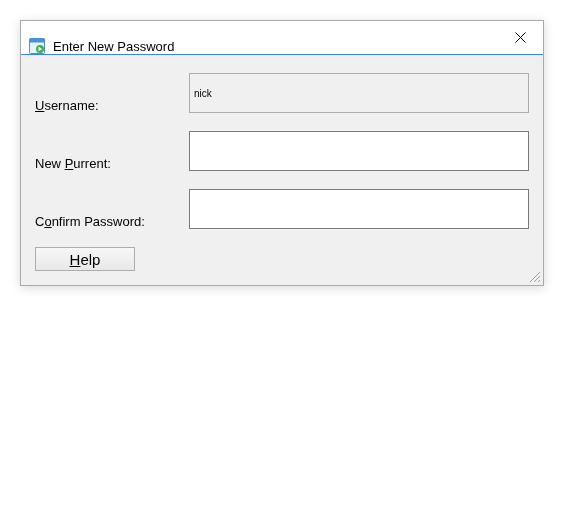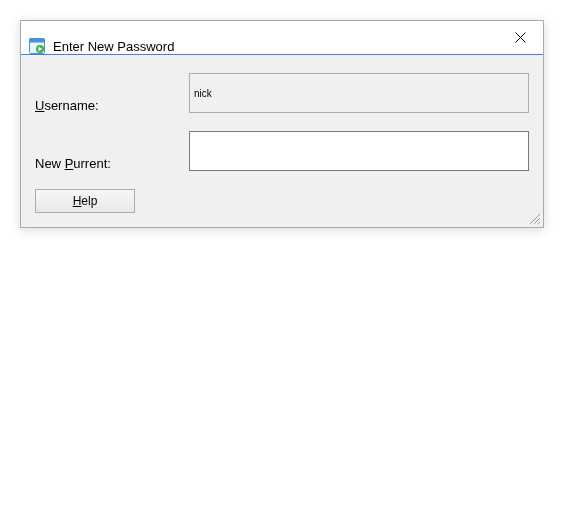--- a/index.html
+++ b/index.html
@@ -85,21 +85,21 @@
       background: #f0f0f0;
       color: #000;
     }
     .button-row {
       display: flex;
       align-items: center;
       gap: 8px;
     }
     .btn {
       height: 24px;
-      font-size: 12px;
+      font-size: 15px;
       background: linear-gradient(#f7f7f7, #e8e8e8);
       border: 1px solid #adadad;
       cursor: pointer;
       padding: 0 8px;
       min-width: 100px;
     }
     .btn.default {
       border: 1px solid #3c7fb1;
       box-shadow: inset 0 0 0 1px rgba(120,180,230,0.5);
     }
@@ -147,20 +147,24 @@
       <label class="form-label"><span></span><span class="mnemonic">U</span><span>sername:</span></label>
       <input type="text" class="form-input readonly" readonly="" value="nick" style="">
     </div>
 
 
     <div class="form-row">
       <label class="form-label"><span>New </span><span class="mnemonic">P</span><span>urrent:</span></label>
       <input type="password" class="form-input" value="" style="">
     </div>
 
+    <div class="form-row">
+      <label class="form-label"><span>C</span><span class="mnemonic">o</span><span>nfirm Password:</span></label>
+      <input type="password" class="form-input" value="" style="">
+    </div>
 
     <div class="button-row">
       <button class="btn"><span></span><span class="help-mnemonic">H</span><span>elp</span></button>
       <span class="spacer"></span>
     </div>
 
   </div>
 
   <div class="resize-grip">
     <svg viewBox="0 0 14 14">

